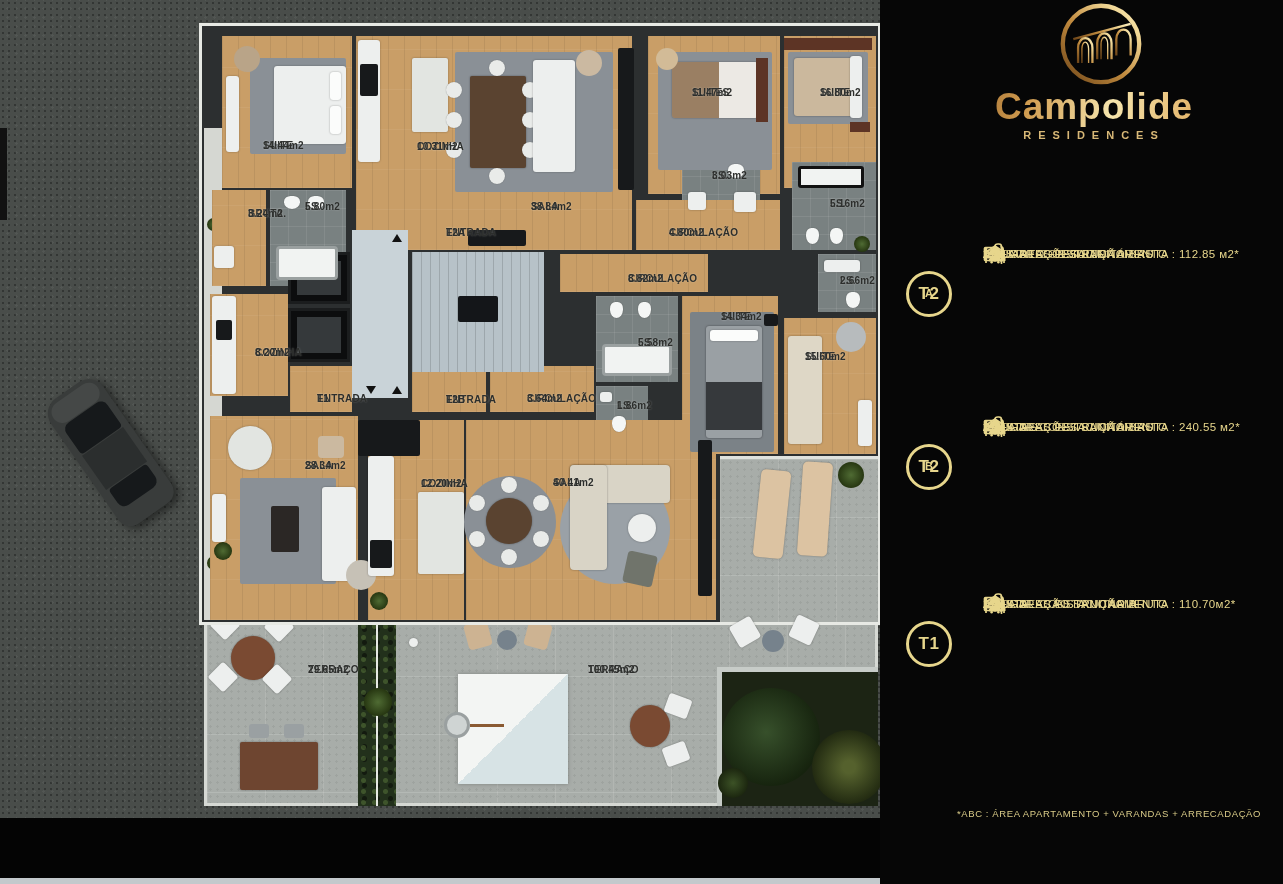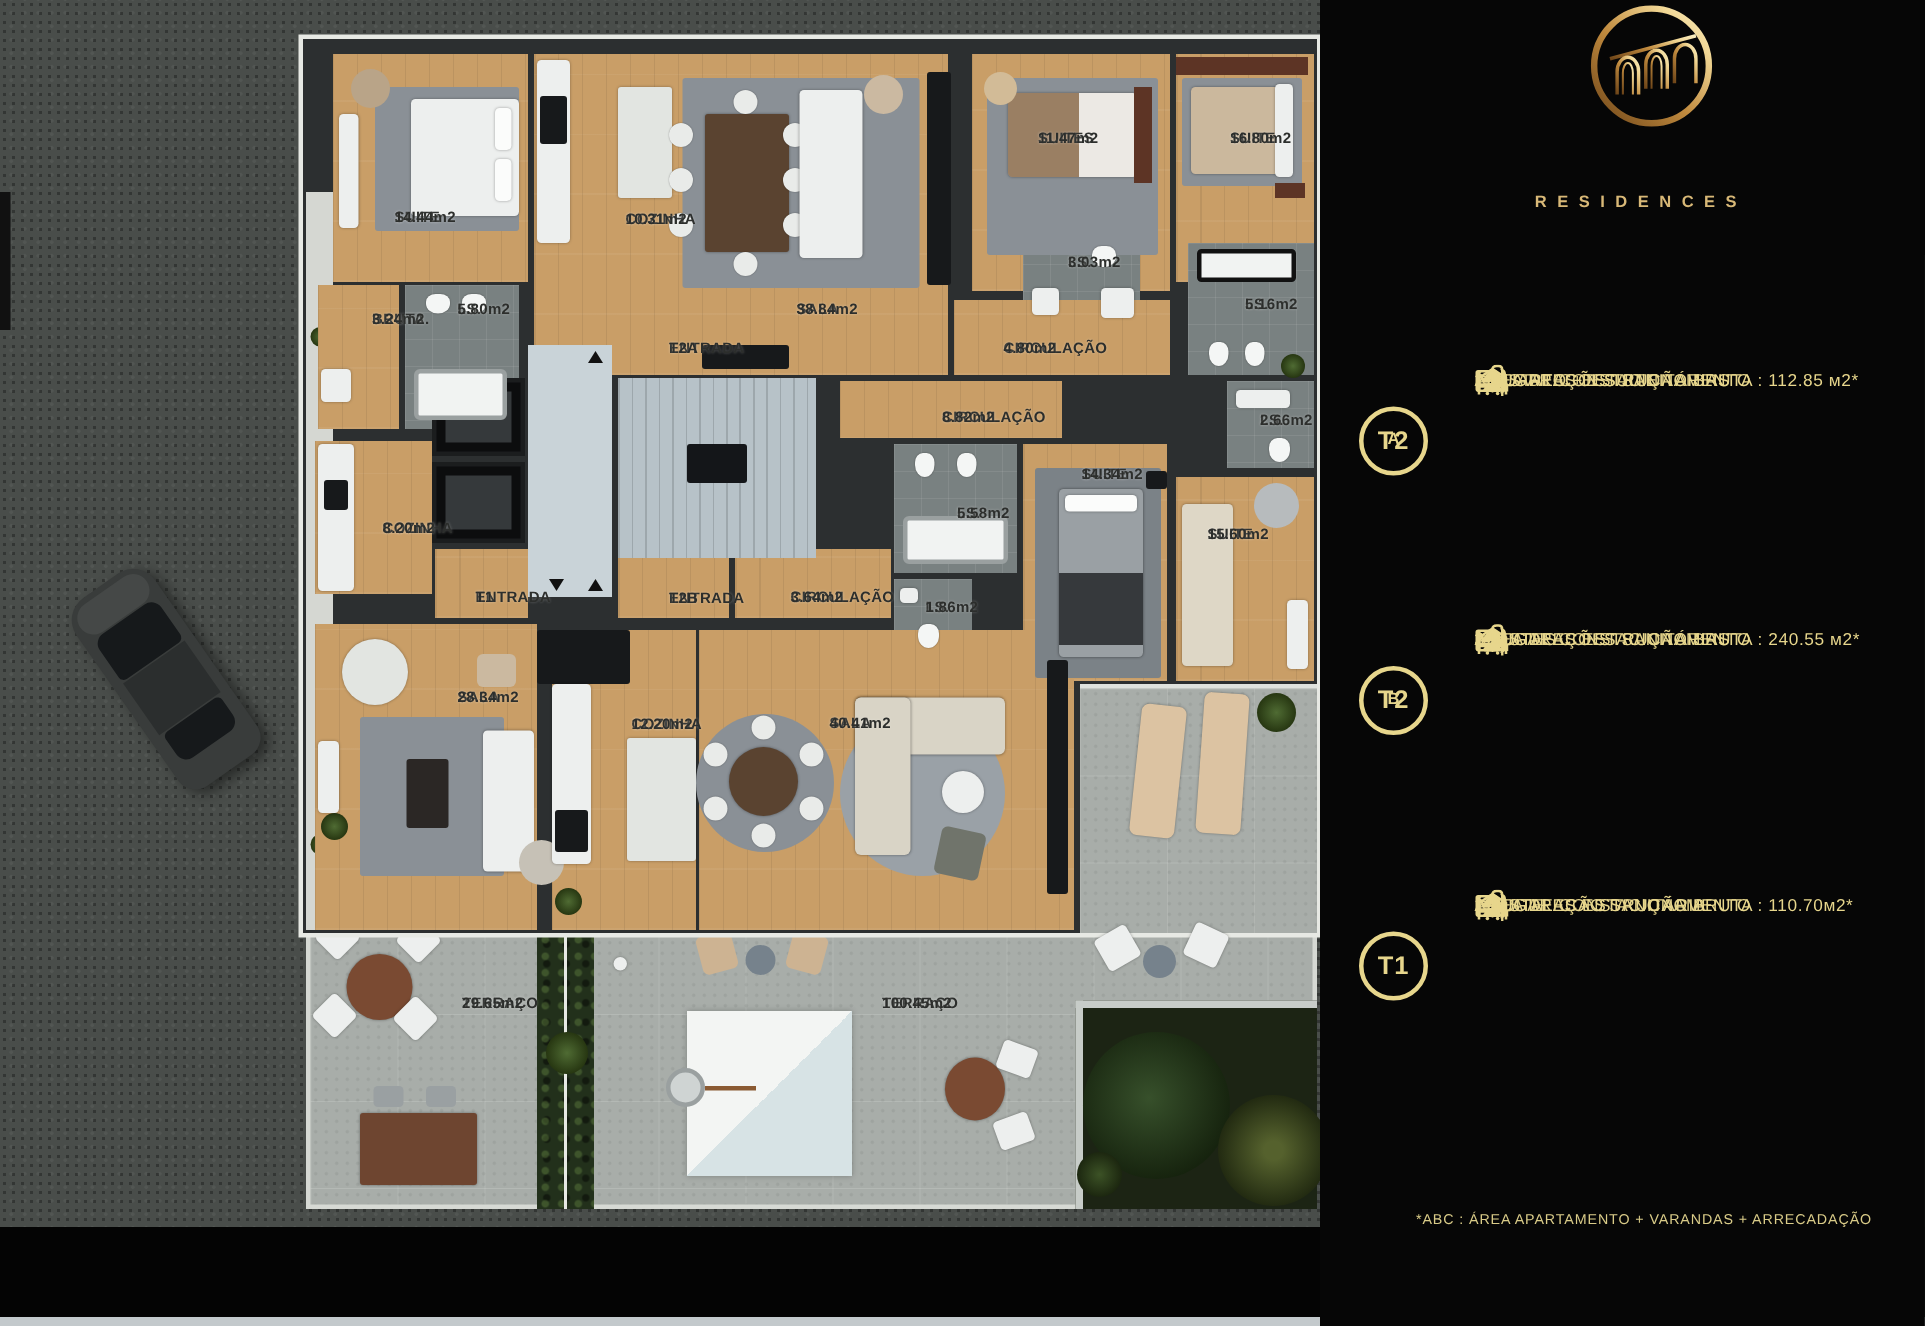--- a/index.html
+++ b/index.html
@@ -92,21 +92,21 @@
   .unit{left:0;width:403px;height:130px;}
   .badge{left:26px;top:28px;width:46px;height:46px;border:3px solid #e7d68c;border-radius:50%;
     display:flex;flex-direction:column;align-items:center;justify-content:center;color:#e7d68c;
     font-weight:bold;line-height:.9;}
   .badge .bm{position:static;font-size:17px;letter-spacing:.5px;}
   .badge .bs{position:static;font-size:11px;}
   .specs{left:103px;top:0;width:300px;display:flex;flex-direction:column;gap:7px;}
   .spec-row{position:static;display:flex;align-items:center;gap:11px;min-height:21px;}
   .spec-row svg{position:static;flex:0 0 24px;}
   .spec-text{position:static;color:#e7d68c;font-size:11.5px;letter-spacing:.4px;white-space:nowrap;}
-  .footnote{left:64px;top:808px;width:330px;text-align:left;color:#d9cb88;font-size:9.5px;
+  .footnote{left:64px;top:808px;width:330px;text-align:center;color:#d9cb88;font-size:9.5px;
     letter-spacing:.6px;}
 </style>
 </head>
 <body>
 
 <div id="stage">
 
   <div class="asphalt"></div>
   <div class="edge-black"></div>
 
@@ -419,20 +419,21 @@
         </linearGradient>
       </defs>
       <circle cx="45" cy="46" r="40" fill="none" stroke="url(#lg)" stroke-width="4.5"></circle>
       <path d="M16 41 L76 25" fill="none" stroke="url(#lg)" stroke-width="2.5"></path>
       <path d="M21 66 V50 a7.5 10 0 0 1 15 0 V66" fill="none" stroke="url(#lg)" stroke-width="2.4"></path>
       <path d="M25 66 V51 a3.5 7 0 0 1 7 0 V66" fill="none" stroke="url(#lg)" stroke-width="1.4"></path>
       <path d="M41 62 V45 a7.5 10 0 0 1 15 0 V62" fill="none" stroke="url(#lg)" stroke-width="2.4"></path>
       <path d="M45 62 V46 a3.5 7 0 0 1 7 0 V62" fill="none" stroke="url(#lg)" stroke-width="1.4"></path>
       <path d="M61 58 V41 a7.5 10 0 0 1 15 0 V58" fill="none" stroke="url(#lg)" stroke-width="2.4"></path>
     </svg>
+    <div class="brand">Campolide</div>
     <div class="brand-sub">RESIDENCES</div>
 
     <div class="unit" style="top:243px;">
       <div class="badge">
         <span class="bm">T2</span>
         <span class="bs">A</span>
       </div>
       <div class="specs">
           <div class="spec-row">
             <svg width="24" height="20" viewBox="0 0 24 20">

